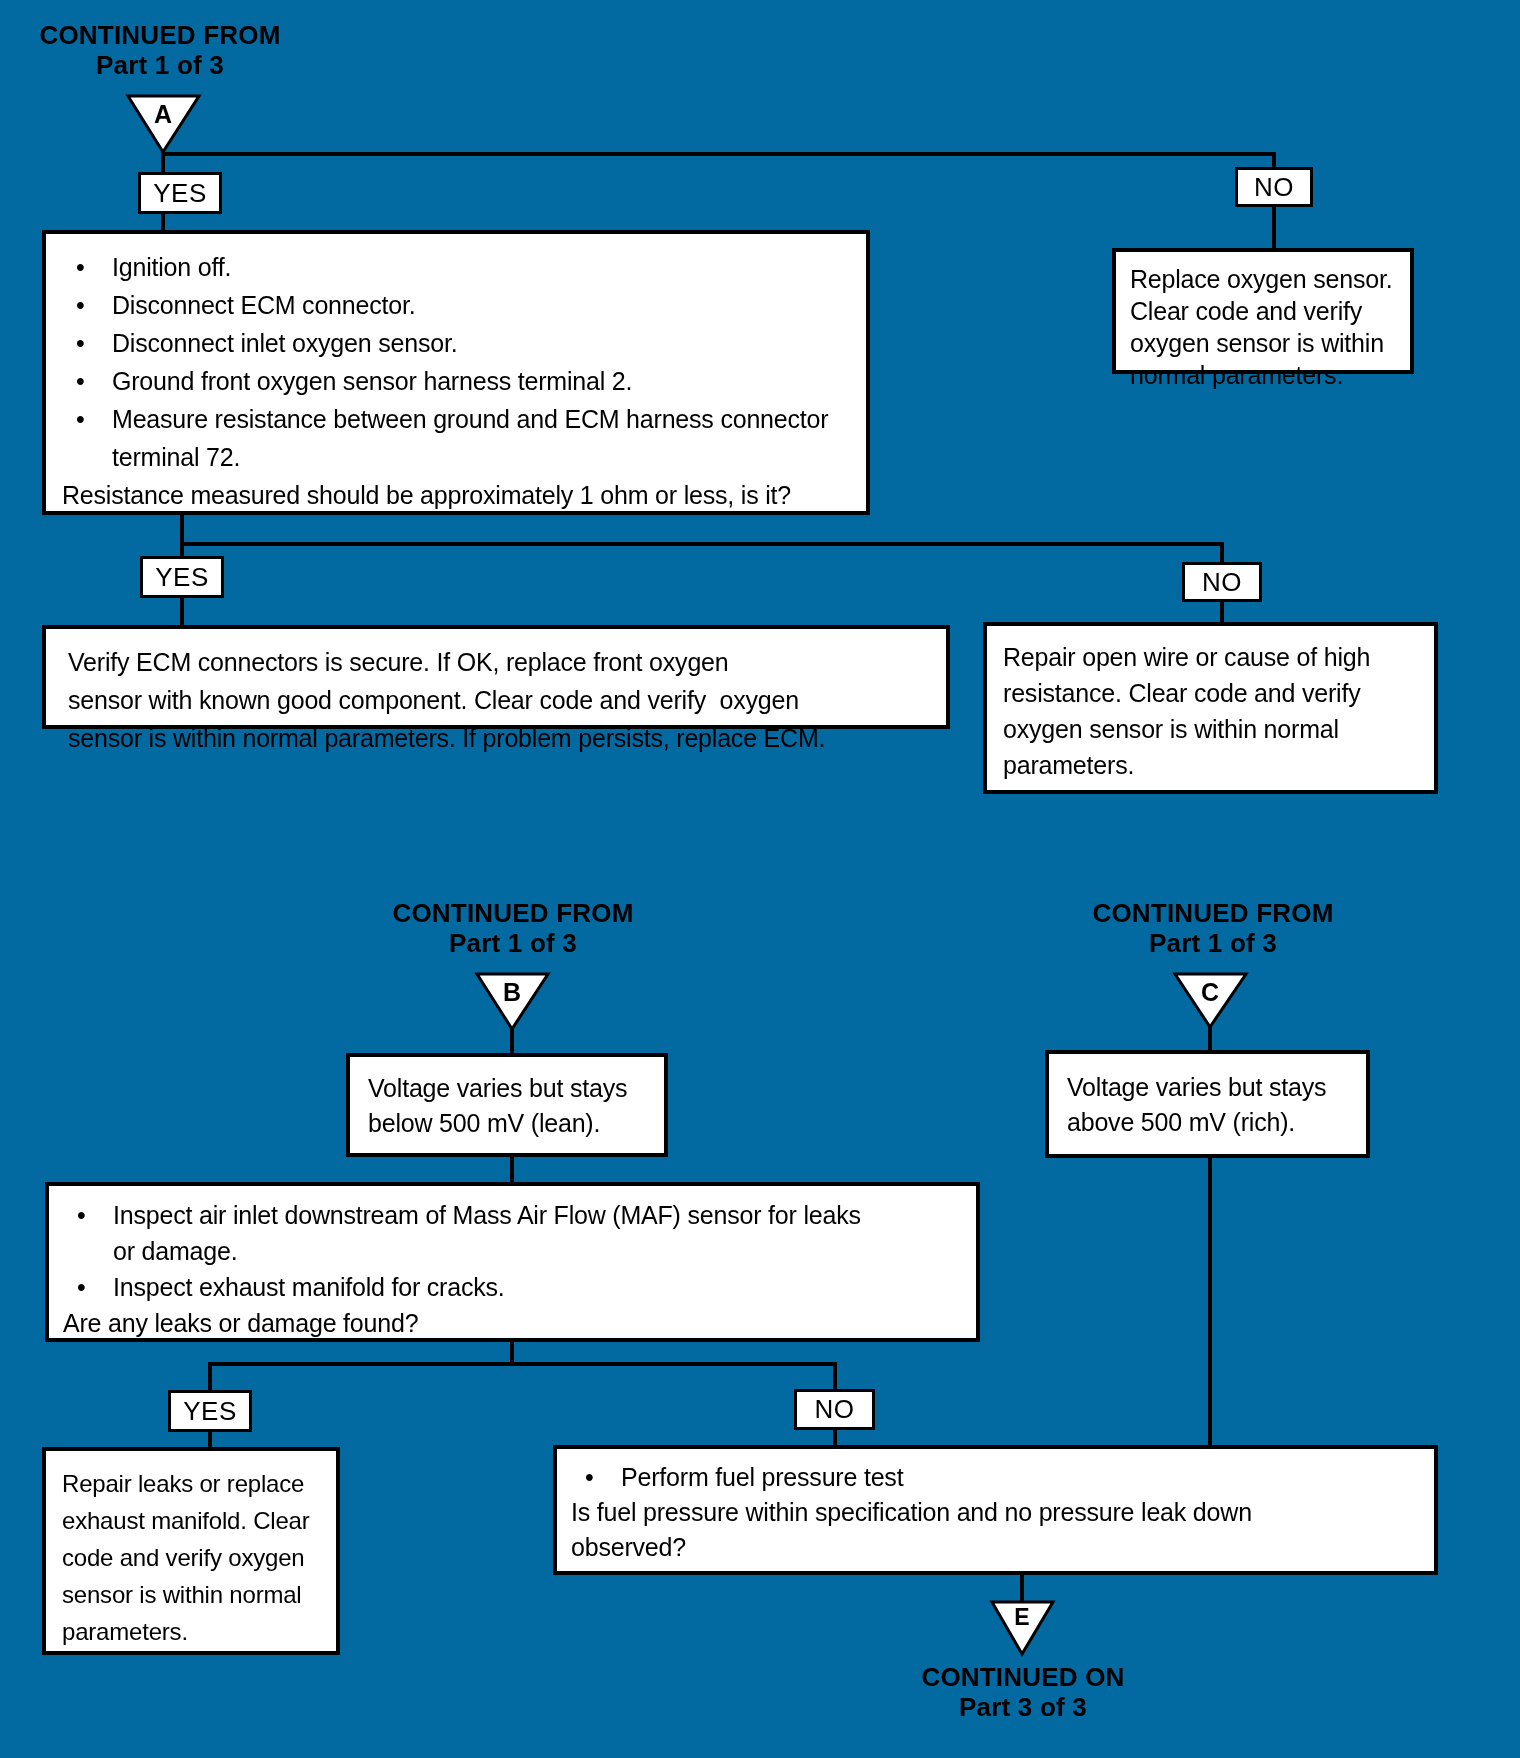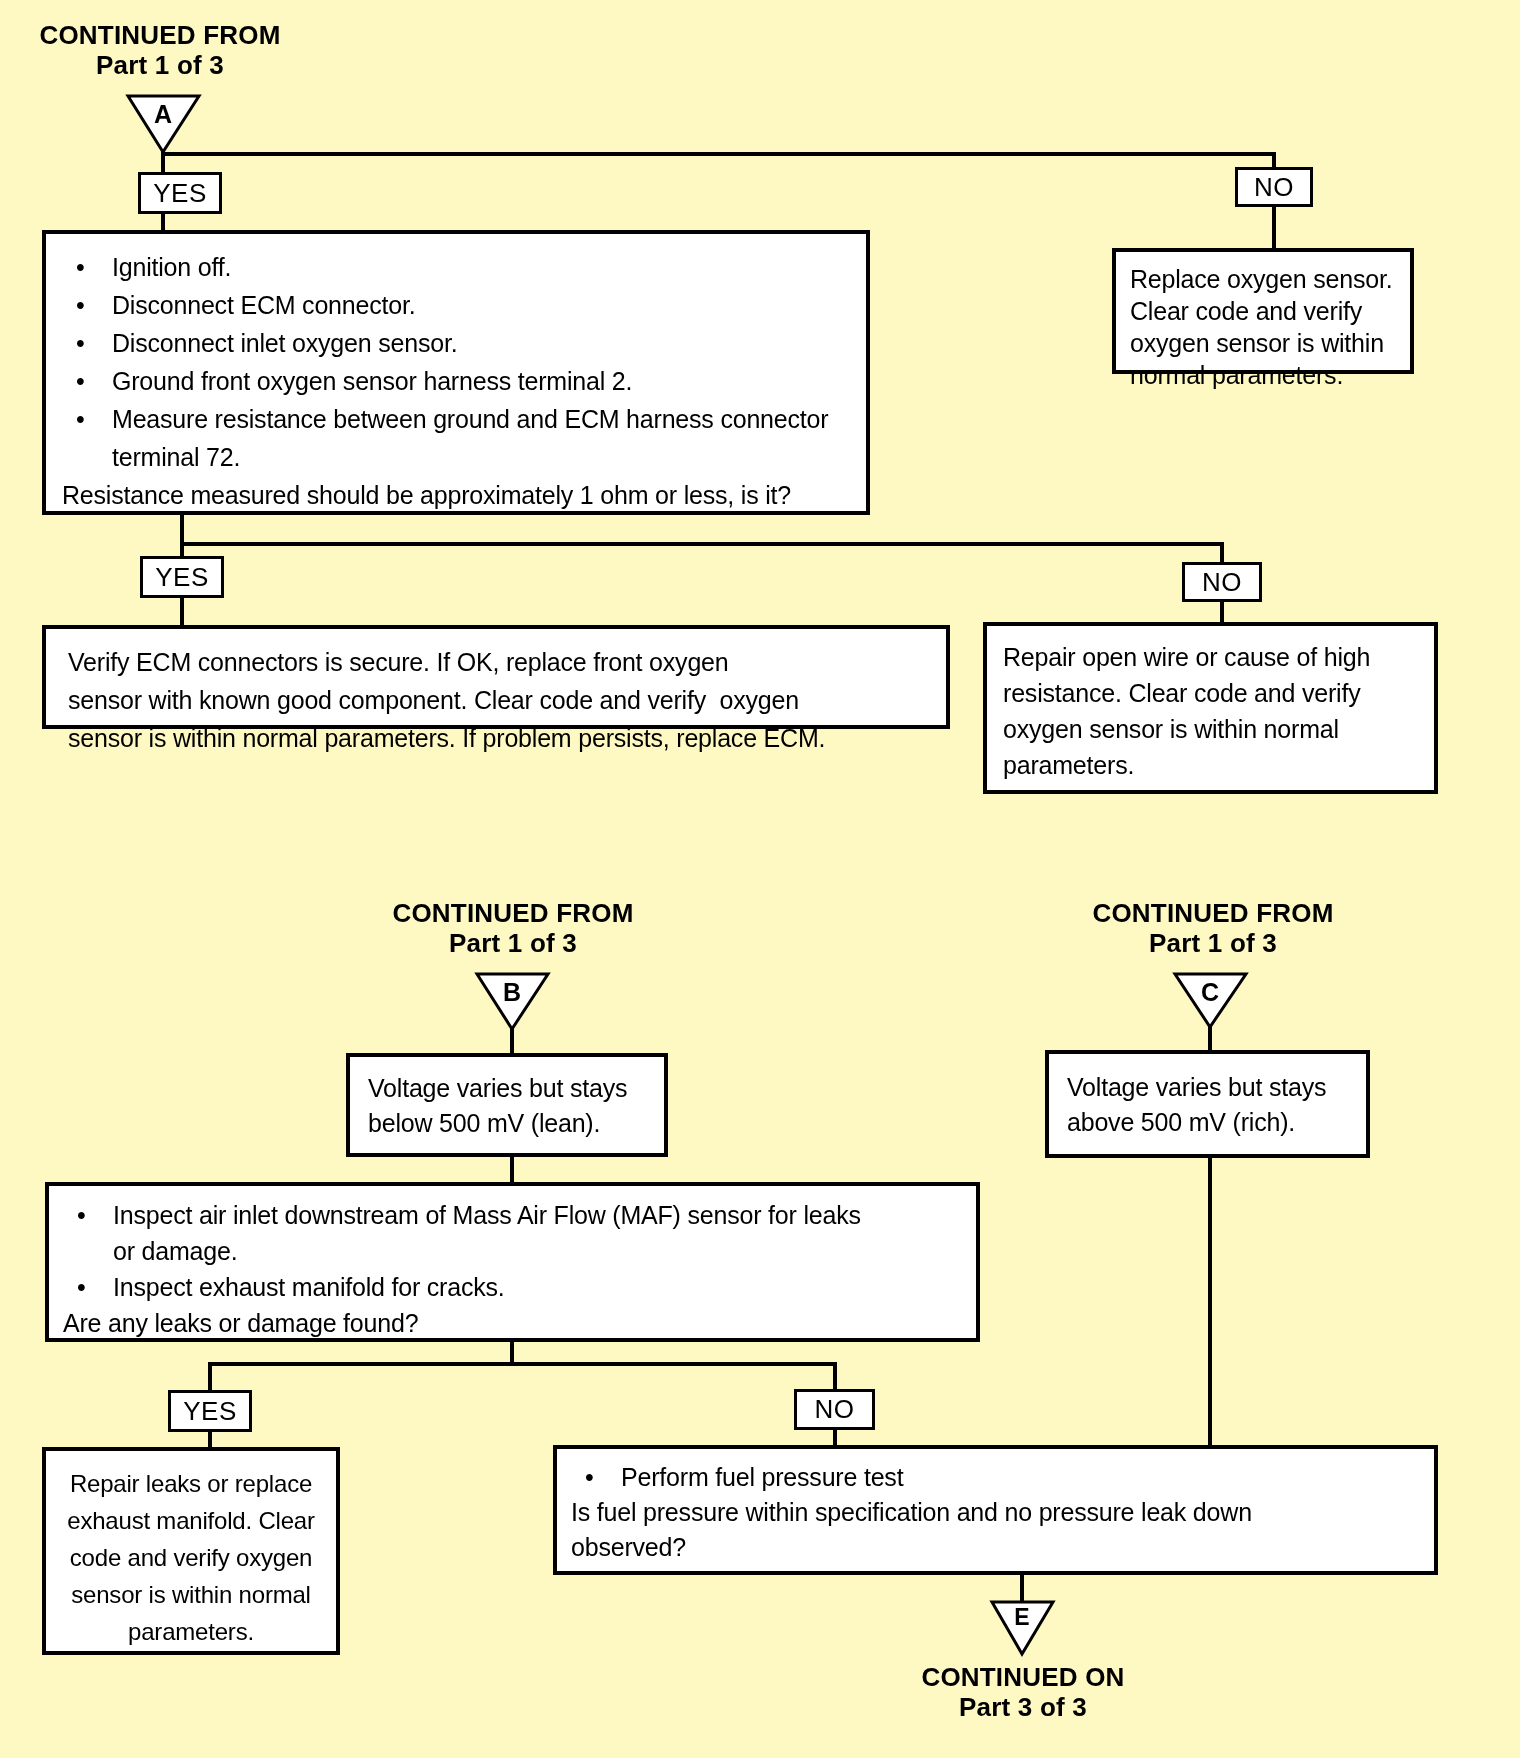--- a/index.html
+++ b/index.html
@@ -1,17 +1,17 @@
 <!DOCTYPE html>
 <html><head>
 <meta charset="utf-8">
 <style>
   html,body{margin:0;padding:0;background:#fff;}
   body{font-family:"Liberation Sans", sans-serif;color:#000;}
-  #canvas{position:relative;width:1520px;height:1758px;background:#fef9c3;overflow:hidden;}
+  #canvas{position:relative;width:1520px;height:1758px;background:#0369a1;overflow:hidden;}
   .wires{position:absolute;left:0;top:0;width:1520px;height:1758px;}
   .hdr{position:absolute;text-align:center;font-weight:bold;font-size:26px;line-height:30px;letter-spacing:.2px;}
   .tri-letter{position:absolute;width:40px;text-align:center;font-weight:bold;font-size:25px;}
   .lbl{position:absolute;border:3px solid #000;background:#fff;display:flex;align-items:center;justify-content:center;font-weight:normal;font-size:26px;letter-spacing:.5px;box-sizing:border-box;}
   .box{position:absolute;border:4px solid #000;background:#fff;box-sizing:border-box;font-size:25px;line-height:38px;letter-spacing:-0.2px;}
   .box .inner{padding:14px 16px;}
   .line{display:flex;align-items:flex-start;}
   .bullet{flex:0 0 36px;text-align:left;padding-left:14px;}
   .ltext{white-space:pre-wrap;}
   .plain .ltext{padding-left:0;}
@@ -163,21 +163,21 @@
         <span class="bullet">•</span>
         <span class="ltext">Inspect exhaust manifold for cracks.</span>
       </div>
       <div class="line plain">
         <span class="ltext">Are any leaks or damage found?</span>
       </div>
     </div>
   </div>
 
   <div class="box" style="left:42px;top:1447px;width:298px;height:208px;font-size:24px;line-height:37px;">
-    <div class="inner" style="padding:14px 16px;text-align:center;">
+    <div class="inner" style="padding:14px 16px;">
       <div class="ptext">Repair leaks or replace
 exhaust manifold. Clear
 code and verify oxygen
 sensor is within normal
 parameters.</div>
     </div>
   </div>
 
   <div class="box" style="left:553px;top:1445px;width:885px;height:130px;line-height:35px;">
     <div class="inner" style="padding:11px 14px;">

